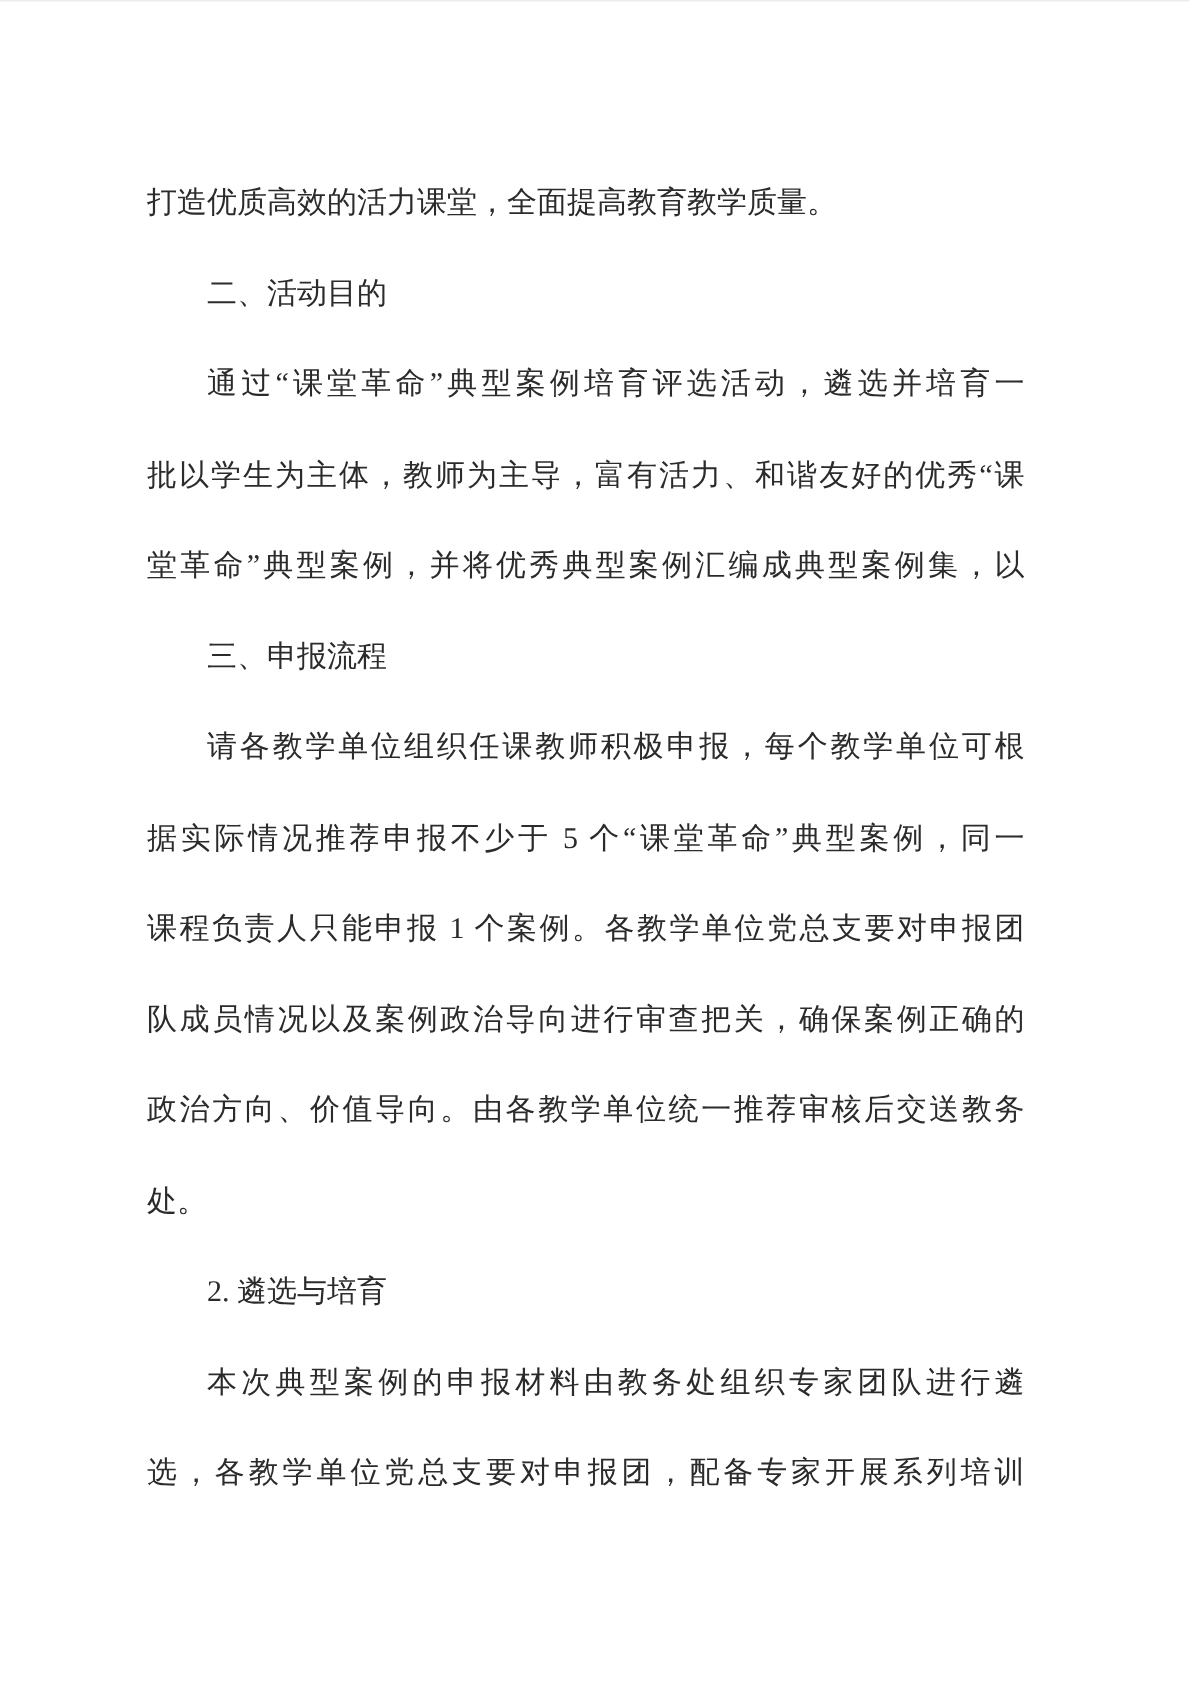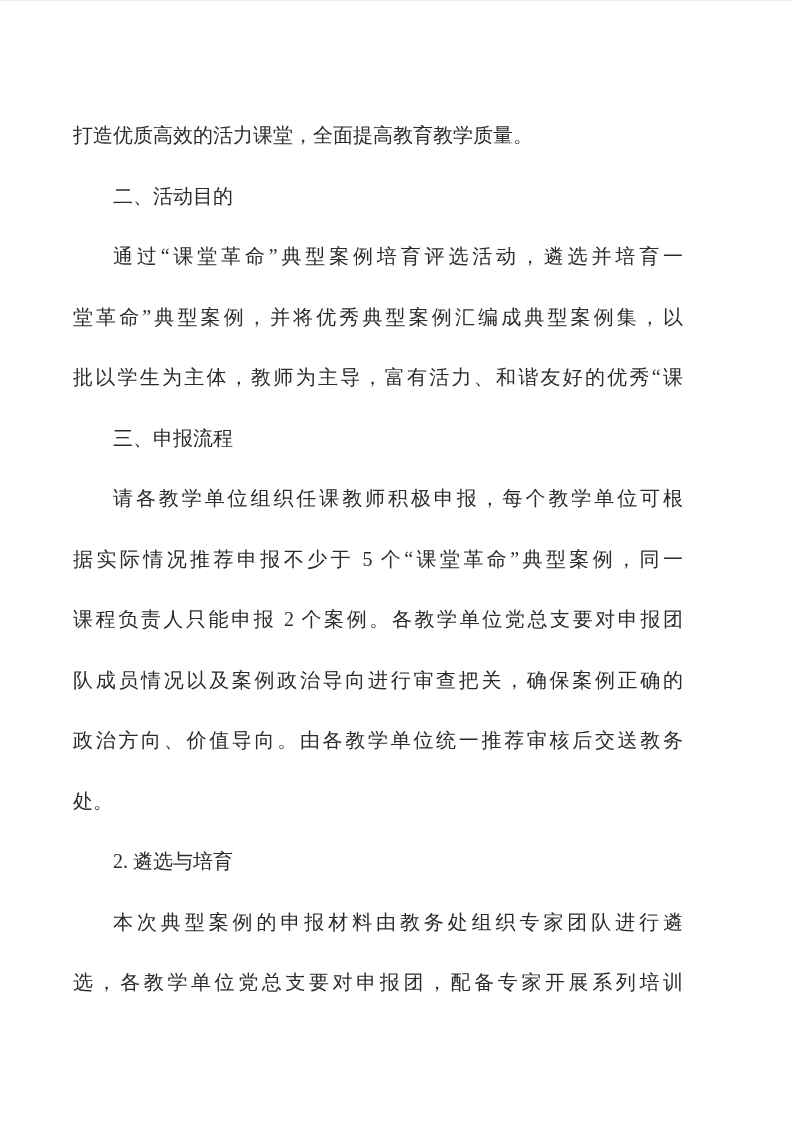--- a/index.html
+++ b/index.html
@@ -7,21 +7,21 @@
     padding: 0;
     background: #ffffff;
   }
   .page {
     position: relative;
     width: 793px;
     height: 1122px;
     background: #ffffff;
     box-sizing: border-box;
     border-top: 1px solid #ececec;
-    padding: 94px 110px 0 73px;
+    padding: 94px 110px 0 98px;
     font-family: "Liberation Serif", "DejaVu Serif", serif;
     font-size: 20px;
     color: #2b2b2b;
     overflow: hidden;
   }
   .para {
     margin: 0 0 12.5px 0;
   }
   .line {
     line-height: 40.5px;
@@ -49,33 +49,33 @@
   <div class="para">
     <p class="line end">打造优质高效的活力课堂，全面提高教育教学质量。</p>
   </div>
 
   <div class="para">
     <p class="line plain indent">二、活动目的</p>
   </div>
 
   <div class="para">
     <p class="line indent">通过“课堂革命”典型案例培育评选活动，遴选并培育一</p>
+    <p class="line">批以学生为主体，教师为主导，富有活力、和谐友好的优秀“课</p>
     <p class="line">堂革命”典型案例，并将优秀典型案例汇编成典型案例集，以</p>
-    <p class="line">批以学生为主体，教师为主导，富有活力、和谐友好的优秀“课</p>
   </div>
 
   <div class="para">
     <p class="line plain indent">三、申报流程</p>
   </div>
 
 
   <div class="para">
     <p class="line indent">请各教学单位组织任课教师积极申报，每个教学单位可根</p>
     <p class="line"><span>据实际情况推荐申报</span><span class="bold">不少于 5 个</span><span>“课堂革命”典型案例，同一</span></p>
-    <p class="line">课程负责人只能申报 2 个案例。各教学单位党总支要对申报团</p>
+    <p class="line">课程负责人只能申报 1 个案例。各教学单位党总支要对申报团</p>
     <p class="line">队成员情况以及案例政治导向进行审查把关，确保案例正确的</p>
     <p class="line">政治方向、价值导向。由各教学单位统一推荐审核后交送教务</p>
     <p class="line end">处。</p>
   </div>
 
   <div class="para">
     <p class="line plain indent">2. 遴选与培育</p>
   </div>
 
   <div class="para">

